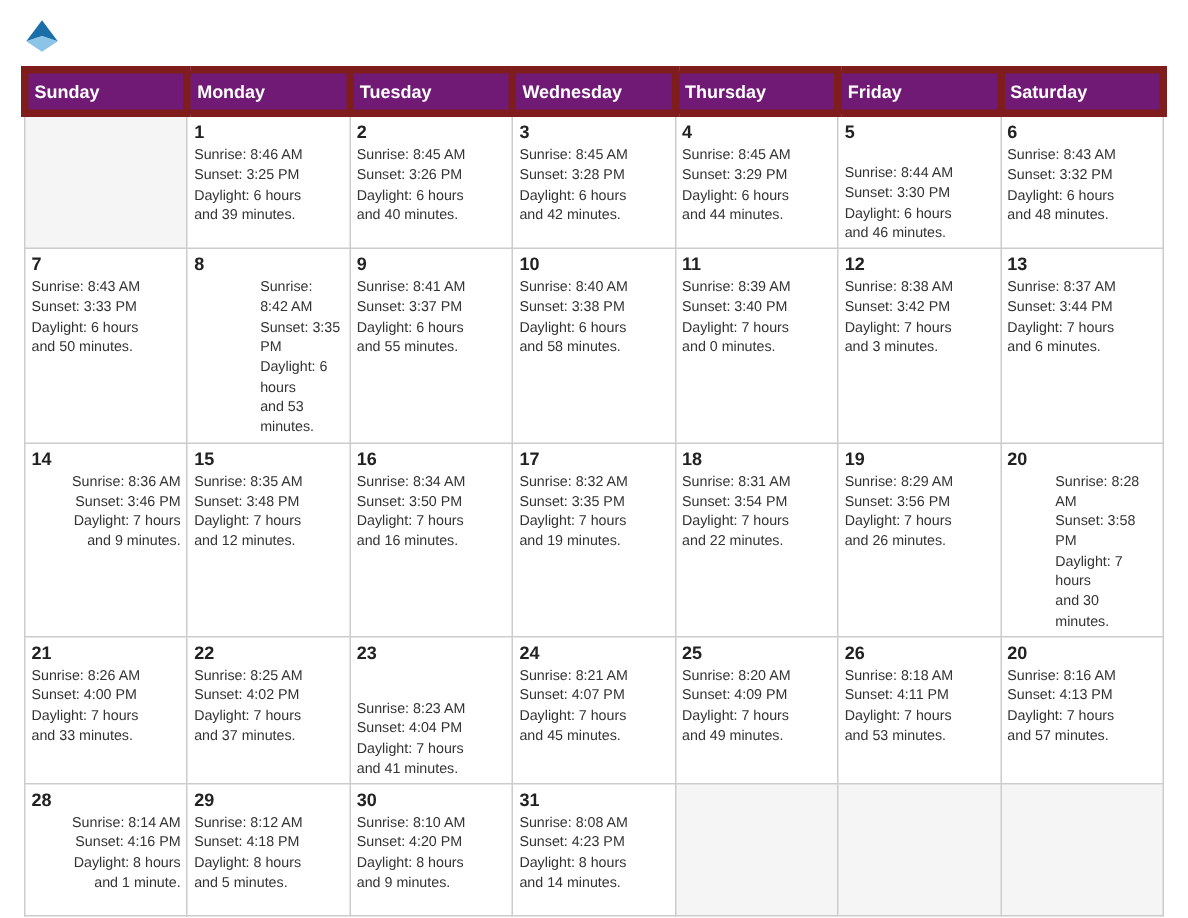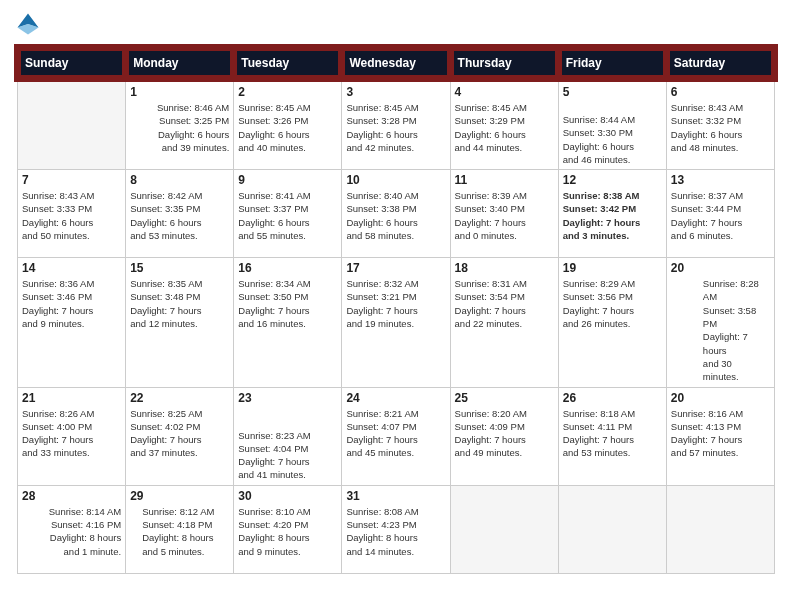--- a/index.html
+++ b/index.html
@@ -57,27 +57,27 @@
     .location {
       font-size: 13px;
       color: #444;
     }
     .calendar-table {
       width: 100%;
       border-collapse: collapse;
       table-layout: fixed;
     }
     .calendar-table th {
-      background: #0f172a;
+      background: #701a75;
       color: #fff;
       font-size: 12px;
       font-weight: bold;
       padding: 5px 4px;
       text-align: left;
-      border: 7px solid #7f1d1d;
+      border: 5px solid #7f1d1d;
     }
     .calendar-table td {
       border: 1px solid #ccc;
       vertical-align: top;
       padding: 3px 4px;
       height: 88px;
       background: #fff;
       font-size: 10px;
       color: #333;
     }
@@ -128,21 +128,21 @@
           <th>Thursday</th>
           <th>Friday</th>
           <th>Saturday</th>
         </tr>
     </thead>
     <tbody id="calendar-body">
     <tr>
           <td class="empty"></td>
           <td>
             <span class="day-number">1</span>
-            <div class="day-info" style="white-space: pre-line; text-align: right;">Sunrise: 8:46 AM
+            <div class="day-info" style="white-space: pre-line;">Sunrise: 8:46 AM
 Sunset: 3:25 PM
 Daylight: 6 hours
 and 39 minutes.</div>
           </td>
           <td>
             <span class="day-number">2</span>
             <div class="day-info" style="white-space: pre-line;">Sunrise: 8:45 AM
 Sunset: 3:26 PM
 Daylight: 6 hours
 and 40 minutes.</div>
@@ -179,21 +179,21 @@
         <tr>
           <td>
             <span class="day-number">7</span>
             <div class="day-info" style="white-space: pre-line;">Sunrise: 8:43 AM
 Sunset: 3:33 PM
 Daylight: 6 hours
 and 50 minutes.</div>
           </td>
           <td>
             <span class="day-number">8</span>
-            <div class="day-info" style="white-space: pre-line;">Sunrise: 8:42 AM
+            <div class="day-info" style="white-space: pre-line; margin-left: 44px;">Sunrise: 8:42 AM
 Sunset: 3:35 PM
 Daylight: 6 hours
 and 53 minutes.</div>
           </td>
           <td>
             <span class="day-number">9</span>
             <div class="day-info" style="white-space: pre-line;">Sunrise: 8:41 AM
 Sunset: 3:37 PM
 Daylight: 6 hours
 and 55 minutes.</div>
@@ -207,37 +207,37 @@
           </td>
           <td>
             <span class="day-number">11</span>
             <div class="day-info" style="white-space: pre-line;">Sunrise: 8:39 AM
 Sunset: 3:40 PM
 Daylight: 7 hours
 and 0 minutes.</div>
           </td>
           <td>
             <span class="day-number">12</span>
-            <div class="day-info" style="white-space: pre-line; font-weight: bold;">Sunrise: 8:38 AM
+            <div class="day-info" style="white-space: pre-line;">Sunrise: 8:38 AM
 Sunset: 3:42 PM
 Daylight: 7 hours
 and 3 minutes.</div>
           </td>
           <td>
             <span class="day-number">13</span>
             <div class="day-info" style="white-space: pre-line;">Sunrise: 8:37 AM
 Sunset: 3:44 PM
 Daylight: 7 hours
 and 6 minutes.</div>
           </td>
         </tr>
         <tr>
           <td>
             <span class="day-number">14</span>
-            <div class="day-info" style="white-space: pre-line;">Sunrise: 8:36 AM
+            <div class="day-info" style="white-space: pre-line; text-align: right;">Sunrise: 8:36 AM
 Sunset: 3:46 PM
 Daylight: 7 hours
 and 9 minutes.</div>
           </td>
           <td>
             <span class="day-number">15</span>
             <div class="day-info" style="white-space: pre-line;">Sunrise: 8:35 AM
 Sunset: 3:48 PM
 Daylight: 7 hours
 and 12 minutes.</div>
@@ -245,21 +245,21 @@
           <td>
             <span class="day-number">16</span>
             <div class="day-info" style="white-space: pre-line;">Sunrise: 8:34 AM
 Sunset: 3:50 PM
 Daylight: 7 hours
 and 16 minutes.</div>
           </td>
           <td>
             <span class="day-number">17</span>
             <div class="day-info" style="white-space: pre-line;">Sunrise: 8:32 AM
-Sunset: 3:21 PM
+Sunset: 3:35 PM
 Daylight: 7 hours
 and 19 minutes.</div>
           </td>
           <td>
             <span class="day-number">18</span>
             <div class="day-info" style="white-space: pre-line;">Sunrise: 8:31 AM
 Sunset: 3:54 PM
 Daylight: 7 hours
 and 22 minutes.</div>
           </td>
@@ -332,21 +332,21 @@
         <tr>
           <td>
             <span class="day-number">28</span>
             <div class="day-info" style="white-space: pre-line; text-align: right;">Sunrise: 8:14 AM
 Sunset: 4:16 PM
 Daylight: 8 hours
 and 1 minute.</div>
           </td>
           <td>
             <span class="day-number">29</span>
-            <div class="day-info" style="white-space: pre-line; margin-left: 12px;">Sunrise: 8:12 AM
+            <div class="day-info" style="white-space: pre-line;">Sunrise: 8:12 AM
 Sunset: 4:18 PM
 Daylight: 8 hours
 and 5 minutes.</div>
           </td>
           <td>
             <span class="day-number">30</span>
             <div class="day-info" style="white-space: pre-line;">Sunrise: 8:10 AM
 Sunset: 4:20 PM
 Daylight: 8 hours
 and 9 minutes.</div>

